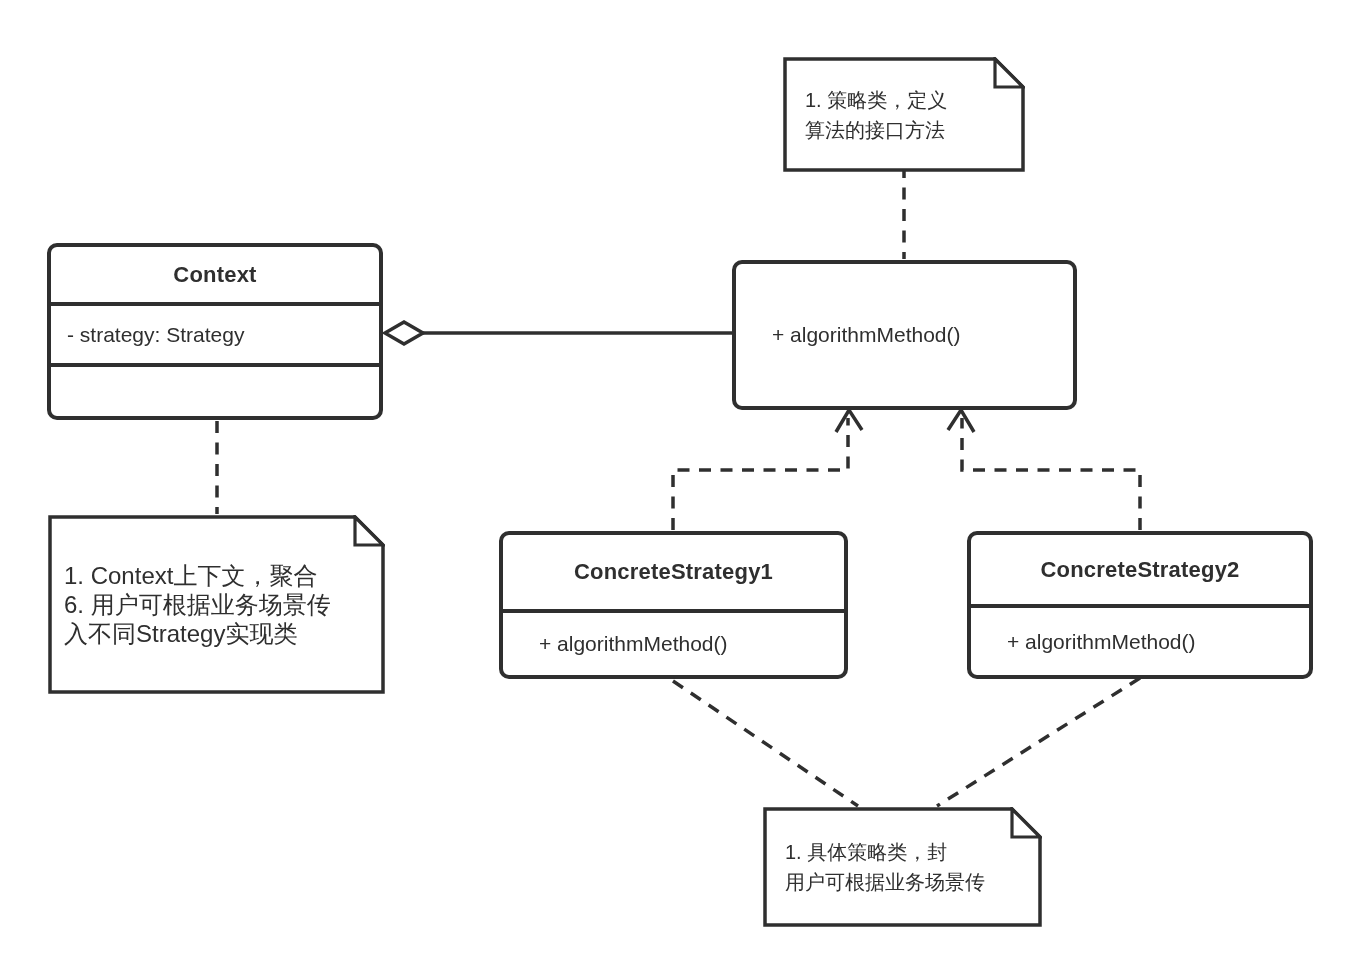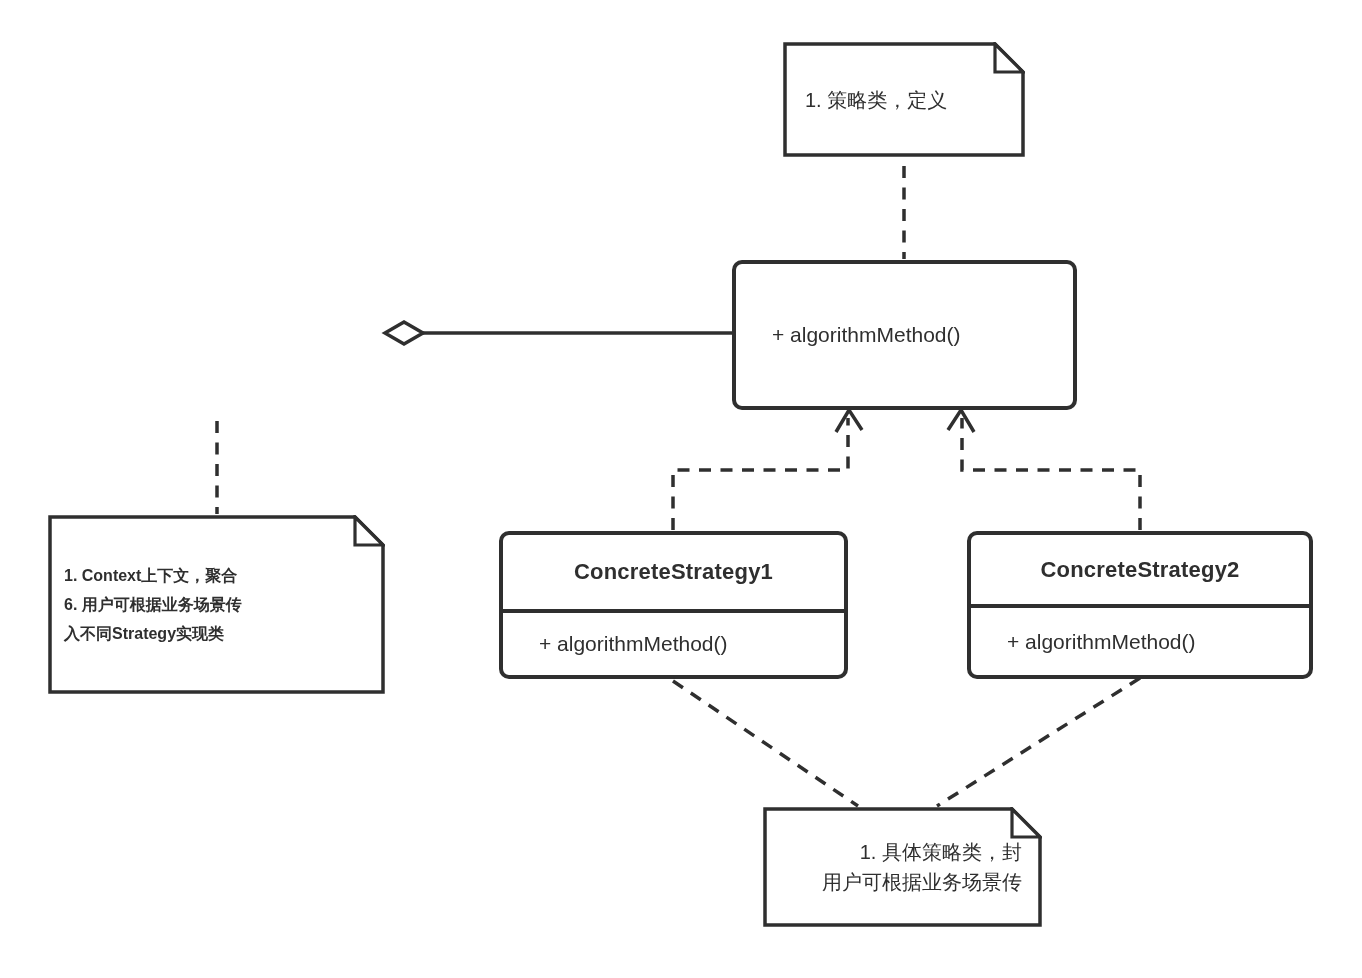--- a/index.html
+++ b/index.html
@@ -69,58 +69,64 @@
     <polyline class="dashed-edge" points="673,530 673,470 848,470 848,418"></polyline>
     <path class="open-arrowhead" d="M 836 432 L 849 410 L 862 430"></path>
 
     <polyline class="dashed-edge" points="1140,530 1140,470 962,470 962,418"></polyline>
     <path class="open-arrowhead" d="M 948 430 L 961 410 L 974 432"></path>
 
     <line class="dashed-edge" x1="673" y1="681" x2="858" y2="806"></line>
     <line class="dashed-edge" x1="1140" y1="678" x2="937" y2="806"></line>
   </svg>
 
+  <div class="class-box" style="left:47px;top:243px;width:336px;height:177px;">
+    <div class="compartment title" style="height:55px;">Context</div>
+    <div class="compartment member" style="height:61px;">- strategy: Strategy</div>
+    <div class="compartment fill"></div>
+  </div>
 
   <div class="class-box" style="left:732px;top:260px;width:345px;height:150px;">
     <div class="compartment member fill">+ algorithmMethod()</div>
   </div>
 
   <div class="class-box" style="left:499px;top:531px;width:349px;height:148px;">
     <div class="compartment title" style="height:74px;">ConcreteStrategy1</div>
     <div class="compartment member fill">+ algorithmMethod()</div>
   </div>
 
   <div class="class-box" style="left:967px;top:531px;width:346px;height:148px;">
     <div class="compartment title" style="height:69px;">ConcreteStrategy2</div>
     <div class="compartment member fill">+ algorithmMethod()</div>
   </div>
 
-  <div class="note" style="left:783px;top:42px;width:242px;height:115px;">
+  <div class="note" style="left:783px;top:57px;width:242px;height:115px;">
     <svg width="242" height="115" viewBox="0 0 242 115">
       <polygon class="note-shape" points="2,2 212,2 240,30 240,113 2,113"></polygon>
       <polygon class="note-fold" points="212,2 240,30 212,30"></polygon>
     </svg>
     <div class="note-text" style="padding-left:22px;padding-right:34px;">
       <div class="line">1. 策略类，定义</div>
+      <div class="line">算法的接口方法</div>
     </div>
   </div>
 
   <div class="note" style="left:48px;top:515px;width:337px;height:179px;">
     <svg width="337" height="179" viewBox="0 0 337 179">
       <polygon class="note-shape" points="2,2 307,2 335,30 335,177 2,177"></polygon>
       <polygon class="note-fold" points="307,2 335,30 307,30"></polygon>
     </svg>
-    <div class="note-text" style="padding-left:16px;padding-right:0;font-size:16px;line-height:29px;font-weight:bold;">
+    <div class="note-text" style="padding-left:16px;padding-right:0;font-size:24px;line-height:29px;">
       <div class="line">1. Context上下文，聚合</div>
       <div class="line">6. 用户可根据业务场景传</div>
       <div class="line">入不同Strategy实现类</div>
     </div>
   </div>
 
-  <div class="note" style="left:763px;top:807px;width:279px;height:120px;text-align:right;">
+  <div class="note" style="left:763px;top:807px;width:279px;height:120px;">
     <svg width="279" height="120" viewBox="0 0 279 120">
       <polygon class="note-shape" points="2,2 249,2 277,30 277,118 2,118"></polygon>
       <polygon class="note-fold" points="249,2 277,30 249,30"></polygon>
     </svg>
     <div class="note-text" style="padding-left:22px;padding-right:20px;">
       <div class="line">1. 具体策略类，封</div>
       <div class="line">用户可根据业务场景传</div>
     </div>
   </div>
 

